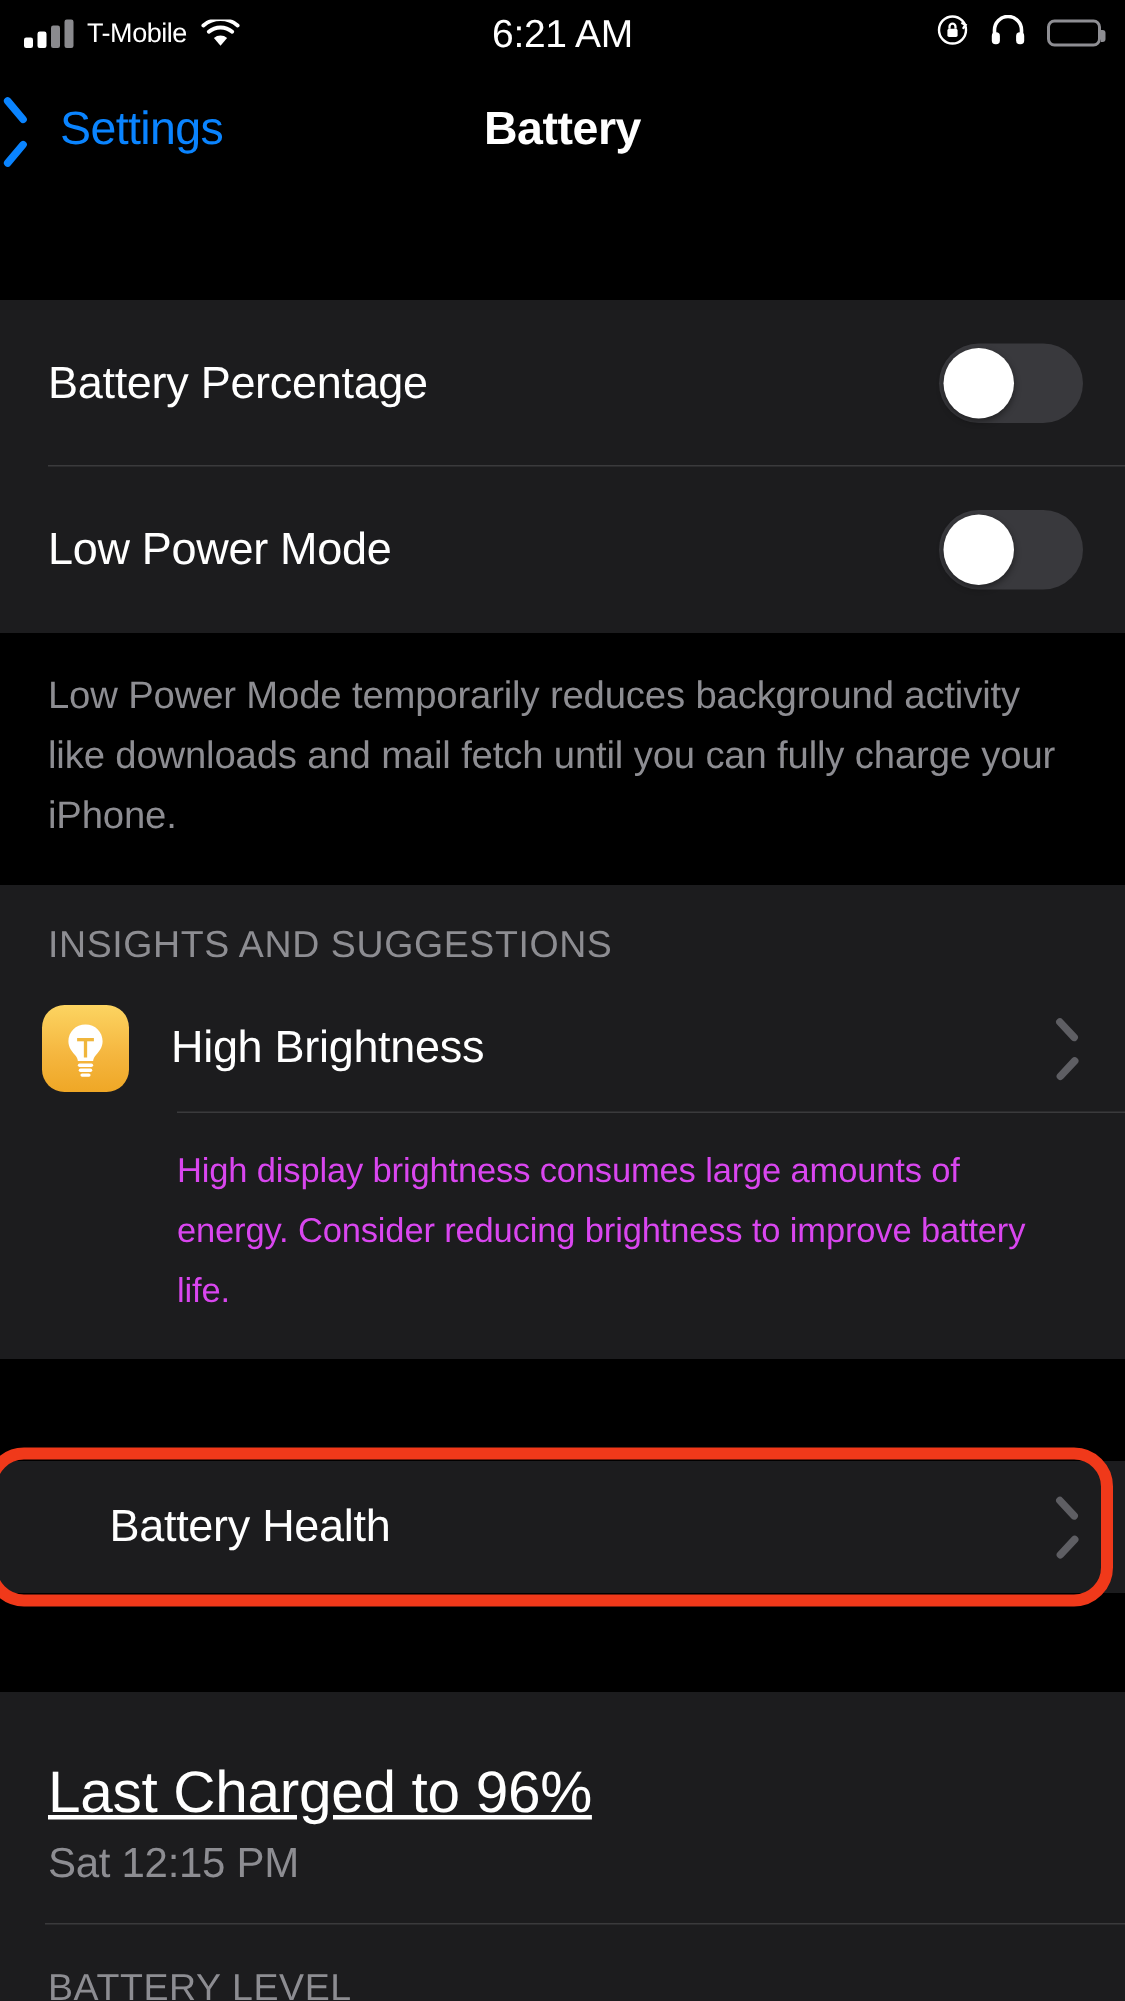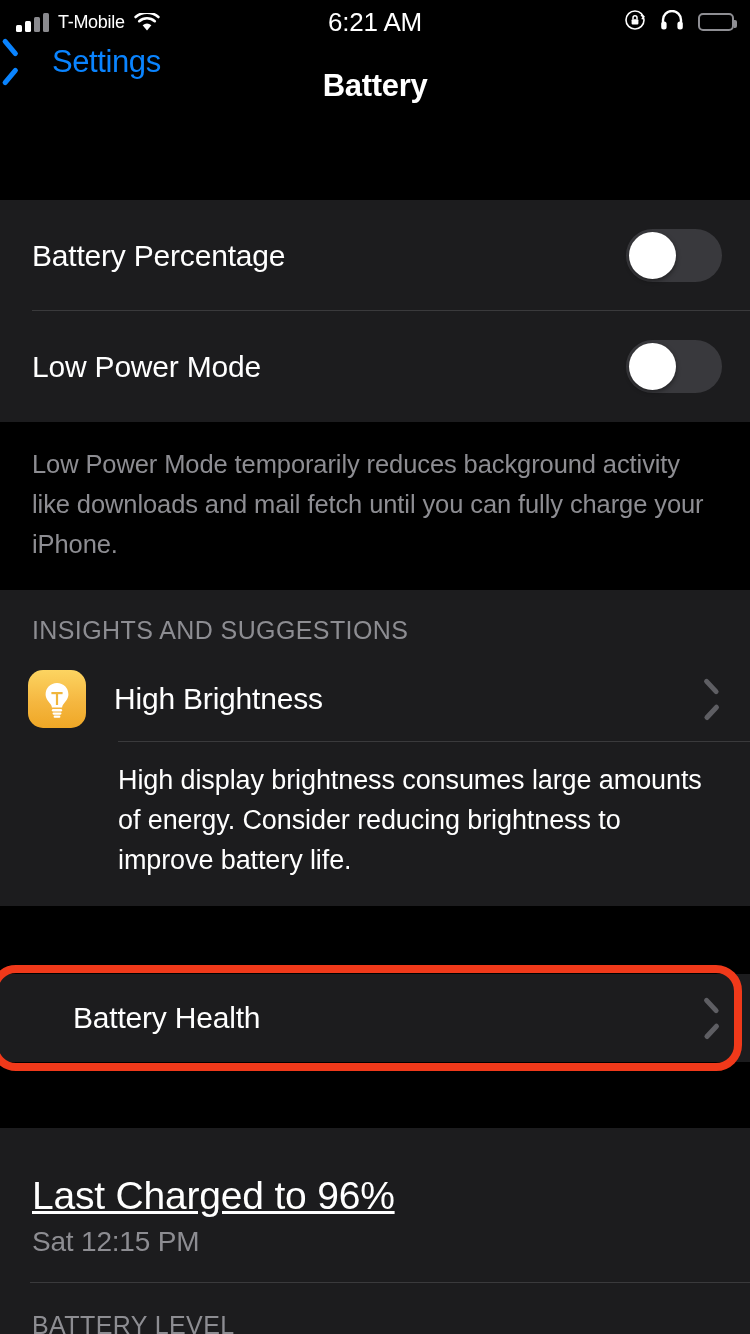--- a/index.html
+++ b/index.html
@@ -35,22 +35,22 @@
   .wifi { width:26px; height:19px; position:relative; }
 
   .batt-icon { width:36px; height:18px; border:2px solid #8e8e93; border-radius:5px;
                position:relative; padding:2px; }
   .batt-icon .fill { height:100%; width:68%; background:#fff; border-radius:2px; }
   .batt-icon:after { content:""; position:absolute; right:-5px; top:5px; width:3px; height:8px;
                      background:#8e8e93; border-radius:0 2px 2px 0; }
 
   
   .navbar { position:absolute; top:44px; left:0; width:750px; height:84px; background:#000; }
-  .nav-back { position:absolute; left:14px; top:0; height:84px; display:flex; 
-              gap:20px; color:#0a84ff; cursor:pointer; }
+  .nav-back { position:absolute; left:14px; top:0; height:84px; display:flex; align-items:center;
+              gap:8px; color:#0a84ff; cursor:pointer; }
   .nav-back .chev { width:18px; height:32px; position:relative; }
   .nav-back .chev:before, .nav-back .chev:after {
       content:""; position:absolute; left:3px; width:21px; height:5px; background:#0a84ff; border-radius:3px;
   }
   .nav-back .chev:before { top:9px;  transform:rotate(-130deg); transform-origin:left center; }
   .nav-back .chev:after  { top:22px; transform:rotate(130deg);  transform-origin:left center; }
   .nav-back-label { font-size:31px; color:#0a84ff; letter-spacing:-0.4px; }
   .nav-title { position:absolute; left:0; top:0; width:750px; height:84px;
                display:flex; align-items:center; justify-content:center;
                font-size:31px; font-weight:bold; color:#fff; letter-spacing:-0.3px; }
@@ -82,22 +82,22 @@
     display:flex; align-items:center; justify-content:center;
   }
   .insight-title { font-size:30px; color:#fff; margin-left:28px; flex:1; letter-spacing:-0.2px; }
 
   .chev-r { width:18px; height:30px; position:relative; flex:0 0 auto; }
   .chev-r:before, .chev-r:after { content:""; position:absolute; right:4px; width:19px; height:4.5px;
        background:#5e5e63; border-radius:3px; }
   .chev-r:before { top:7px;  transform:rotate(47deg);  transform-origin:right center; }
   .chev-r:after  { top:19px; transform:rotate(-47deg); transform-origin:right center; }
 
-  .insight-body { padding:18px 32px 26px 118px; font-size:27px; line-height:40px;
-                  color:#ffffff; letter-spacing:-0.1px; }
+  .insight-body { padding:18px 32px 26px 118px; font-size:23px; line-height:40px;
+                  color:#d946ef; letter-spacing:-0.1px; }
   .insight-sep { margin-left:118px; height:1px; background:#3a3a3c; }
 
   
   .bh-wrap { position:relative; margin-top:68px; }
   .bh-row { height:88px; background:#1c1c1e; display:flex; align-items:center;
             padding-left:32px; padding-right:28px; }
   .bh-label { font-size:30px; color:#fff; flex:1; letter-spacing:-0.2px;margin-left:41px; }
   .highlight-box { position:absolute; left:-10px; top:-9px; width:752px; height:106px;
                    border:8px solid #f0391a; border-radius:26px; pointer-events:none; }
 

